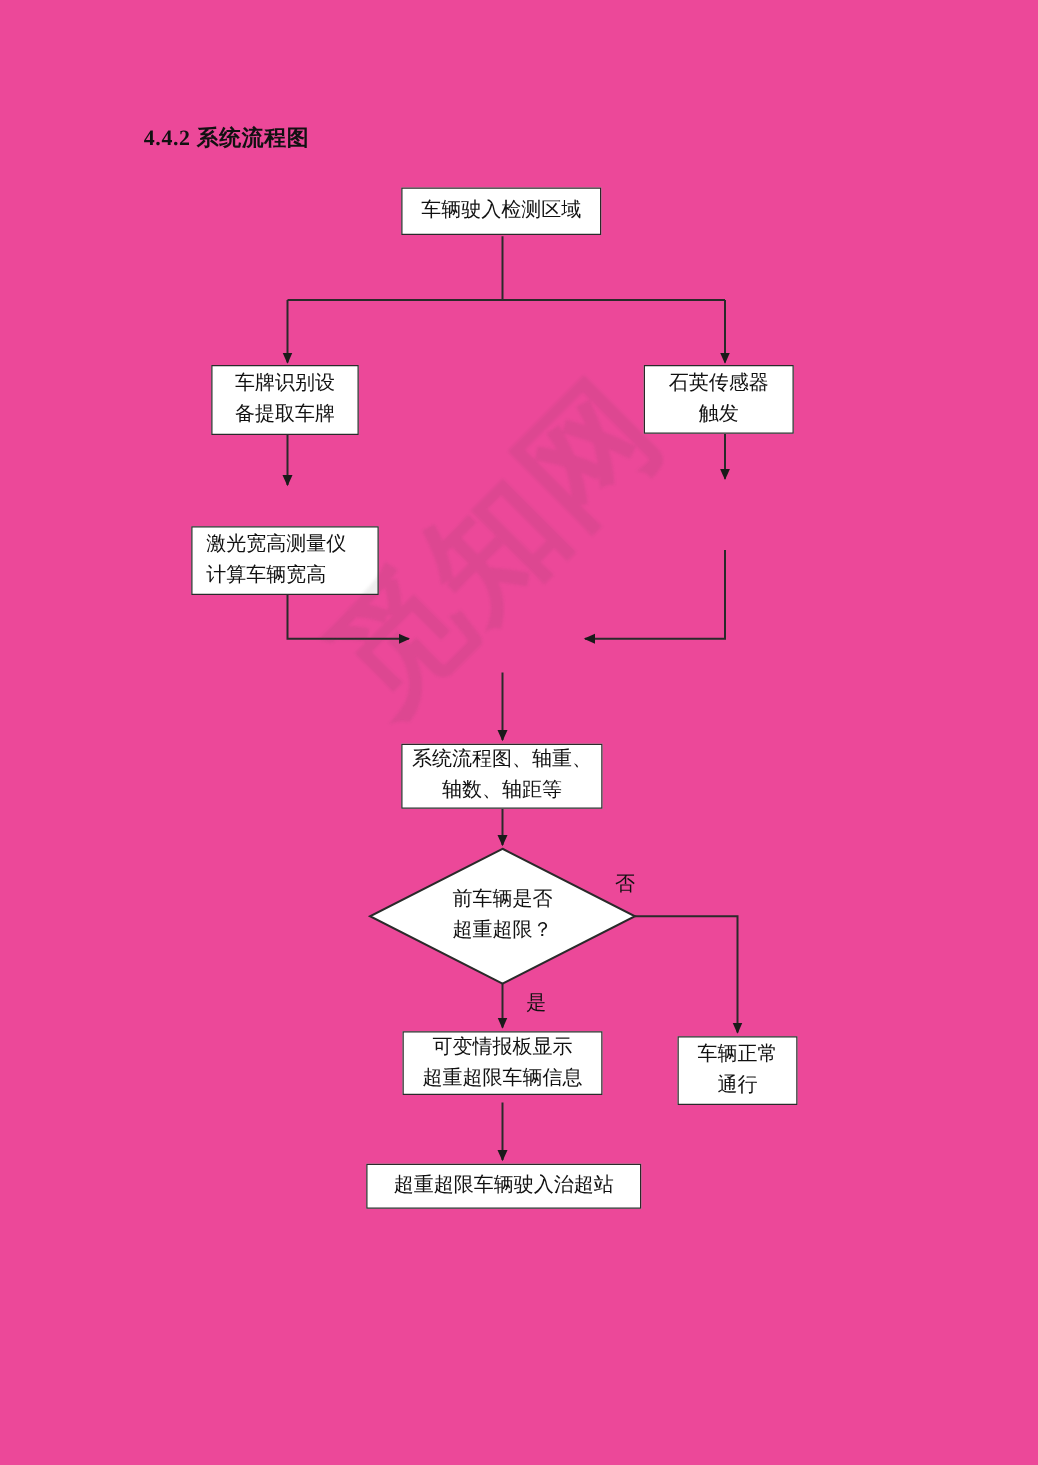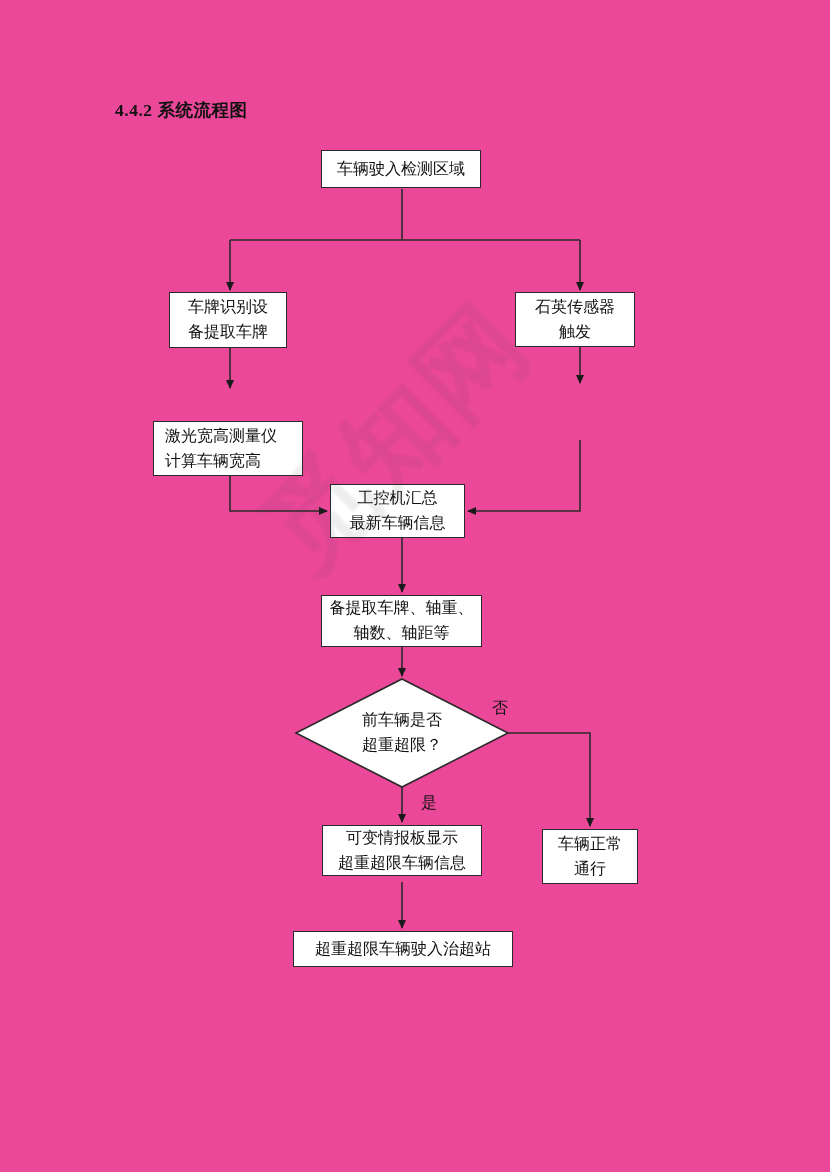--- a/index.html
+++ b/index.html
@@ -103,24 +103,22 @@
   <div class="node" id="n-plate">车牌识别设
 备提取车牌</div>
 
   <div class="node" id="n-quartz">石英传感器
 触发</div>
 
   <div class="node" id="n-laser">激光宽高测量仪
 计算车辆宽高</div>
 
 
-  <div class="node" id="n-ipc">工控机汇总
-最新车辆信息</div>
 
-  <div class="node" id="n-match">备提取车牌、轴重、
+  <div class="node" id="n-match">系统流程图、轴重、
 轴数、轴距等</div>
 
   <div class="node borderless" id="n-decision">前车辆是否
 超重超限？</div>
 
   <div class="branch-label" id="lbl-no">否</div>
 
   <div class="branch-label" id="lbl-yes">是</div>
 
   <div class="node" id="n-vms">可变情报板显示

